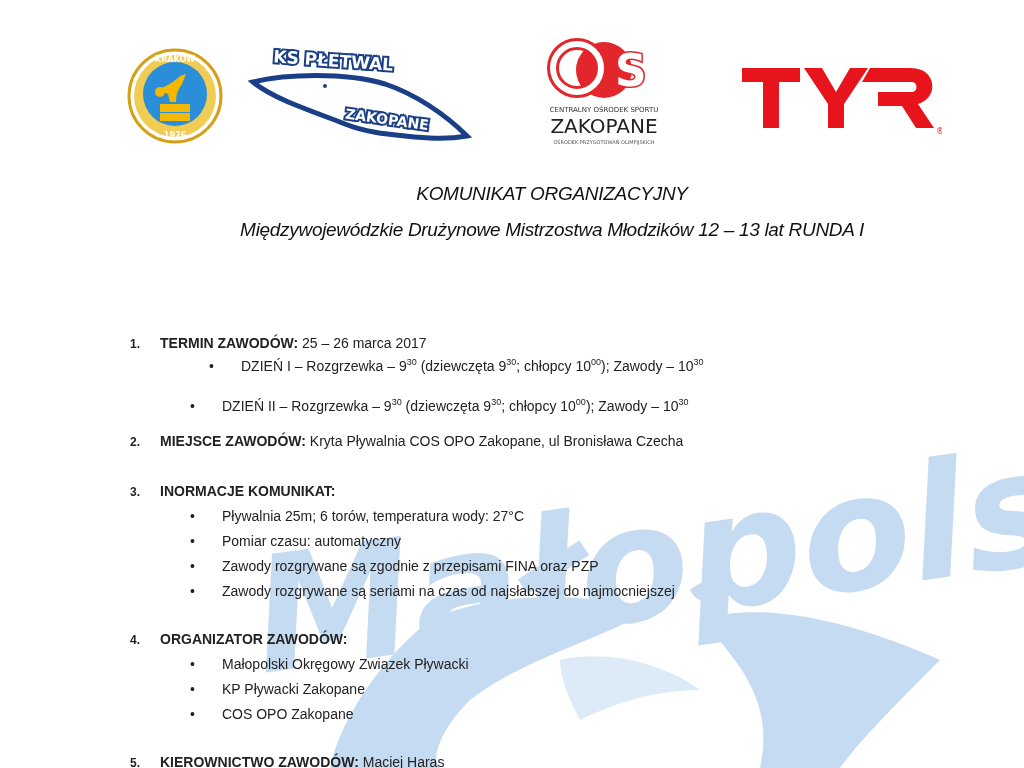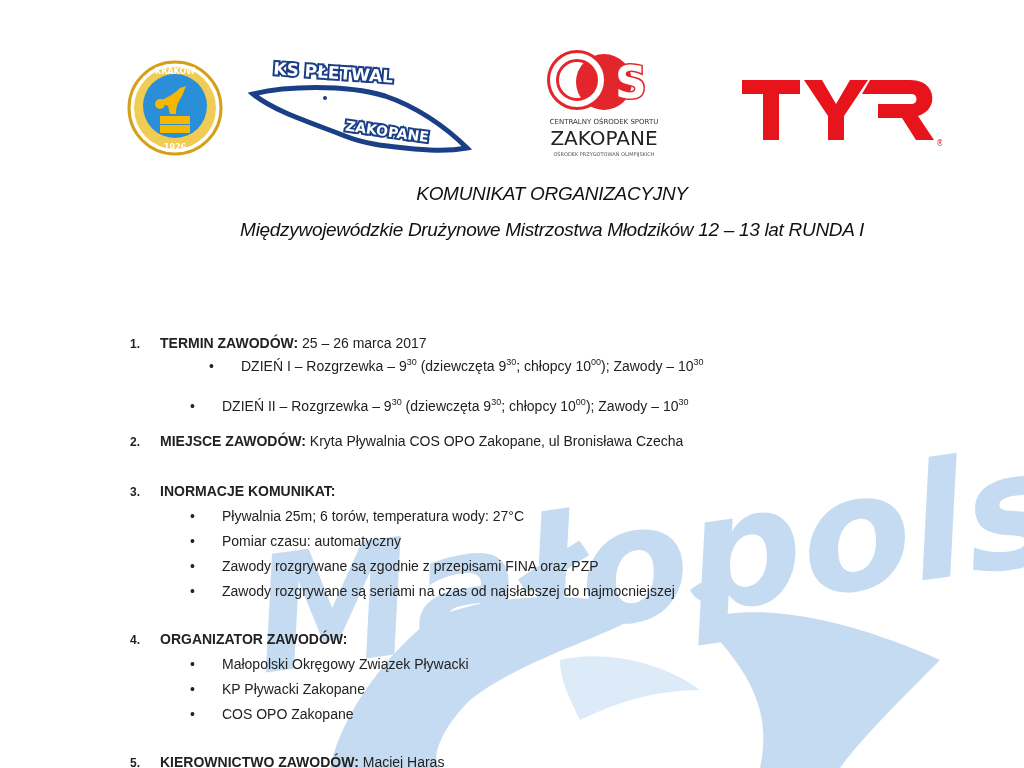--- a/index.html
+++ b/index.html
@@ -1,19 +1,19 @@
 <!DOCTYPE html>
 <html><head>
 <meta charset="utf-8">
 <style>
   html, body { margin:0; padding:0; }
   body { width:1024px; height:768px; overflow:hidden; background:#ffffff; position:relative; font-family:"Liberation Sans", sans-serif; color:#111; }
   .page { position:absolute; left:0; top:0; width:1024px; height:768px; }
   .watermark { position:absolute; left:0; top:0; width:1024px; height:768px; z-index:0; pointer-events:none; }
-  .logos { position:absolute; top:50px; left:0; width:1024px; height:115px; z-index:2; }
+  .logos { position:absolute; top:38px; left:0; width:1024px; height:115px; z-index:2; }
   .logo { position:absolute; }
   .titles { position:absolute; top:176px; left:0; width:1024px; text-align:center; z-index:2; font-family:"Liberation Sans", sans-serif; font-style:italic; font-weight:normal; font-size:19px; color:#111;margin-left:40px; }
   .titles div { height:36px; line-height:36px; letter-spacing:-0.3px; }
   .content { position:absolute; left:0; top:0; width:1024px; z-index:2; font-family:"Liberation Sans", sans-serif; font-size:14px; color:#222; }
   .sec-head { position:absolute; left:130px; height:20px; line-height:20px; white-space:nowrap; }
   .sec-num { display:inline-block; width:30px; font-weight:bold; font-size:12px; }
   .sec-title { font-weight:bold; }
   .bullet { position:absolute; left:190px; height:20px; line-height:20px; white-space:nowrap; }
   .bullet-dot { display:inline-block; width:32px; font-size:14px; }
   sup { font-size:9px; vertical-align:6px; line-height:0; }

